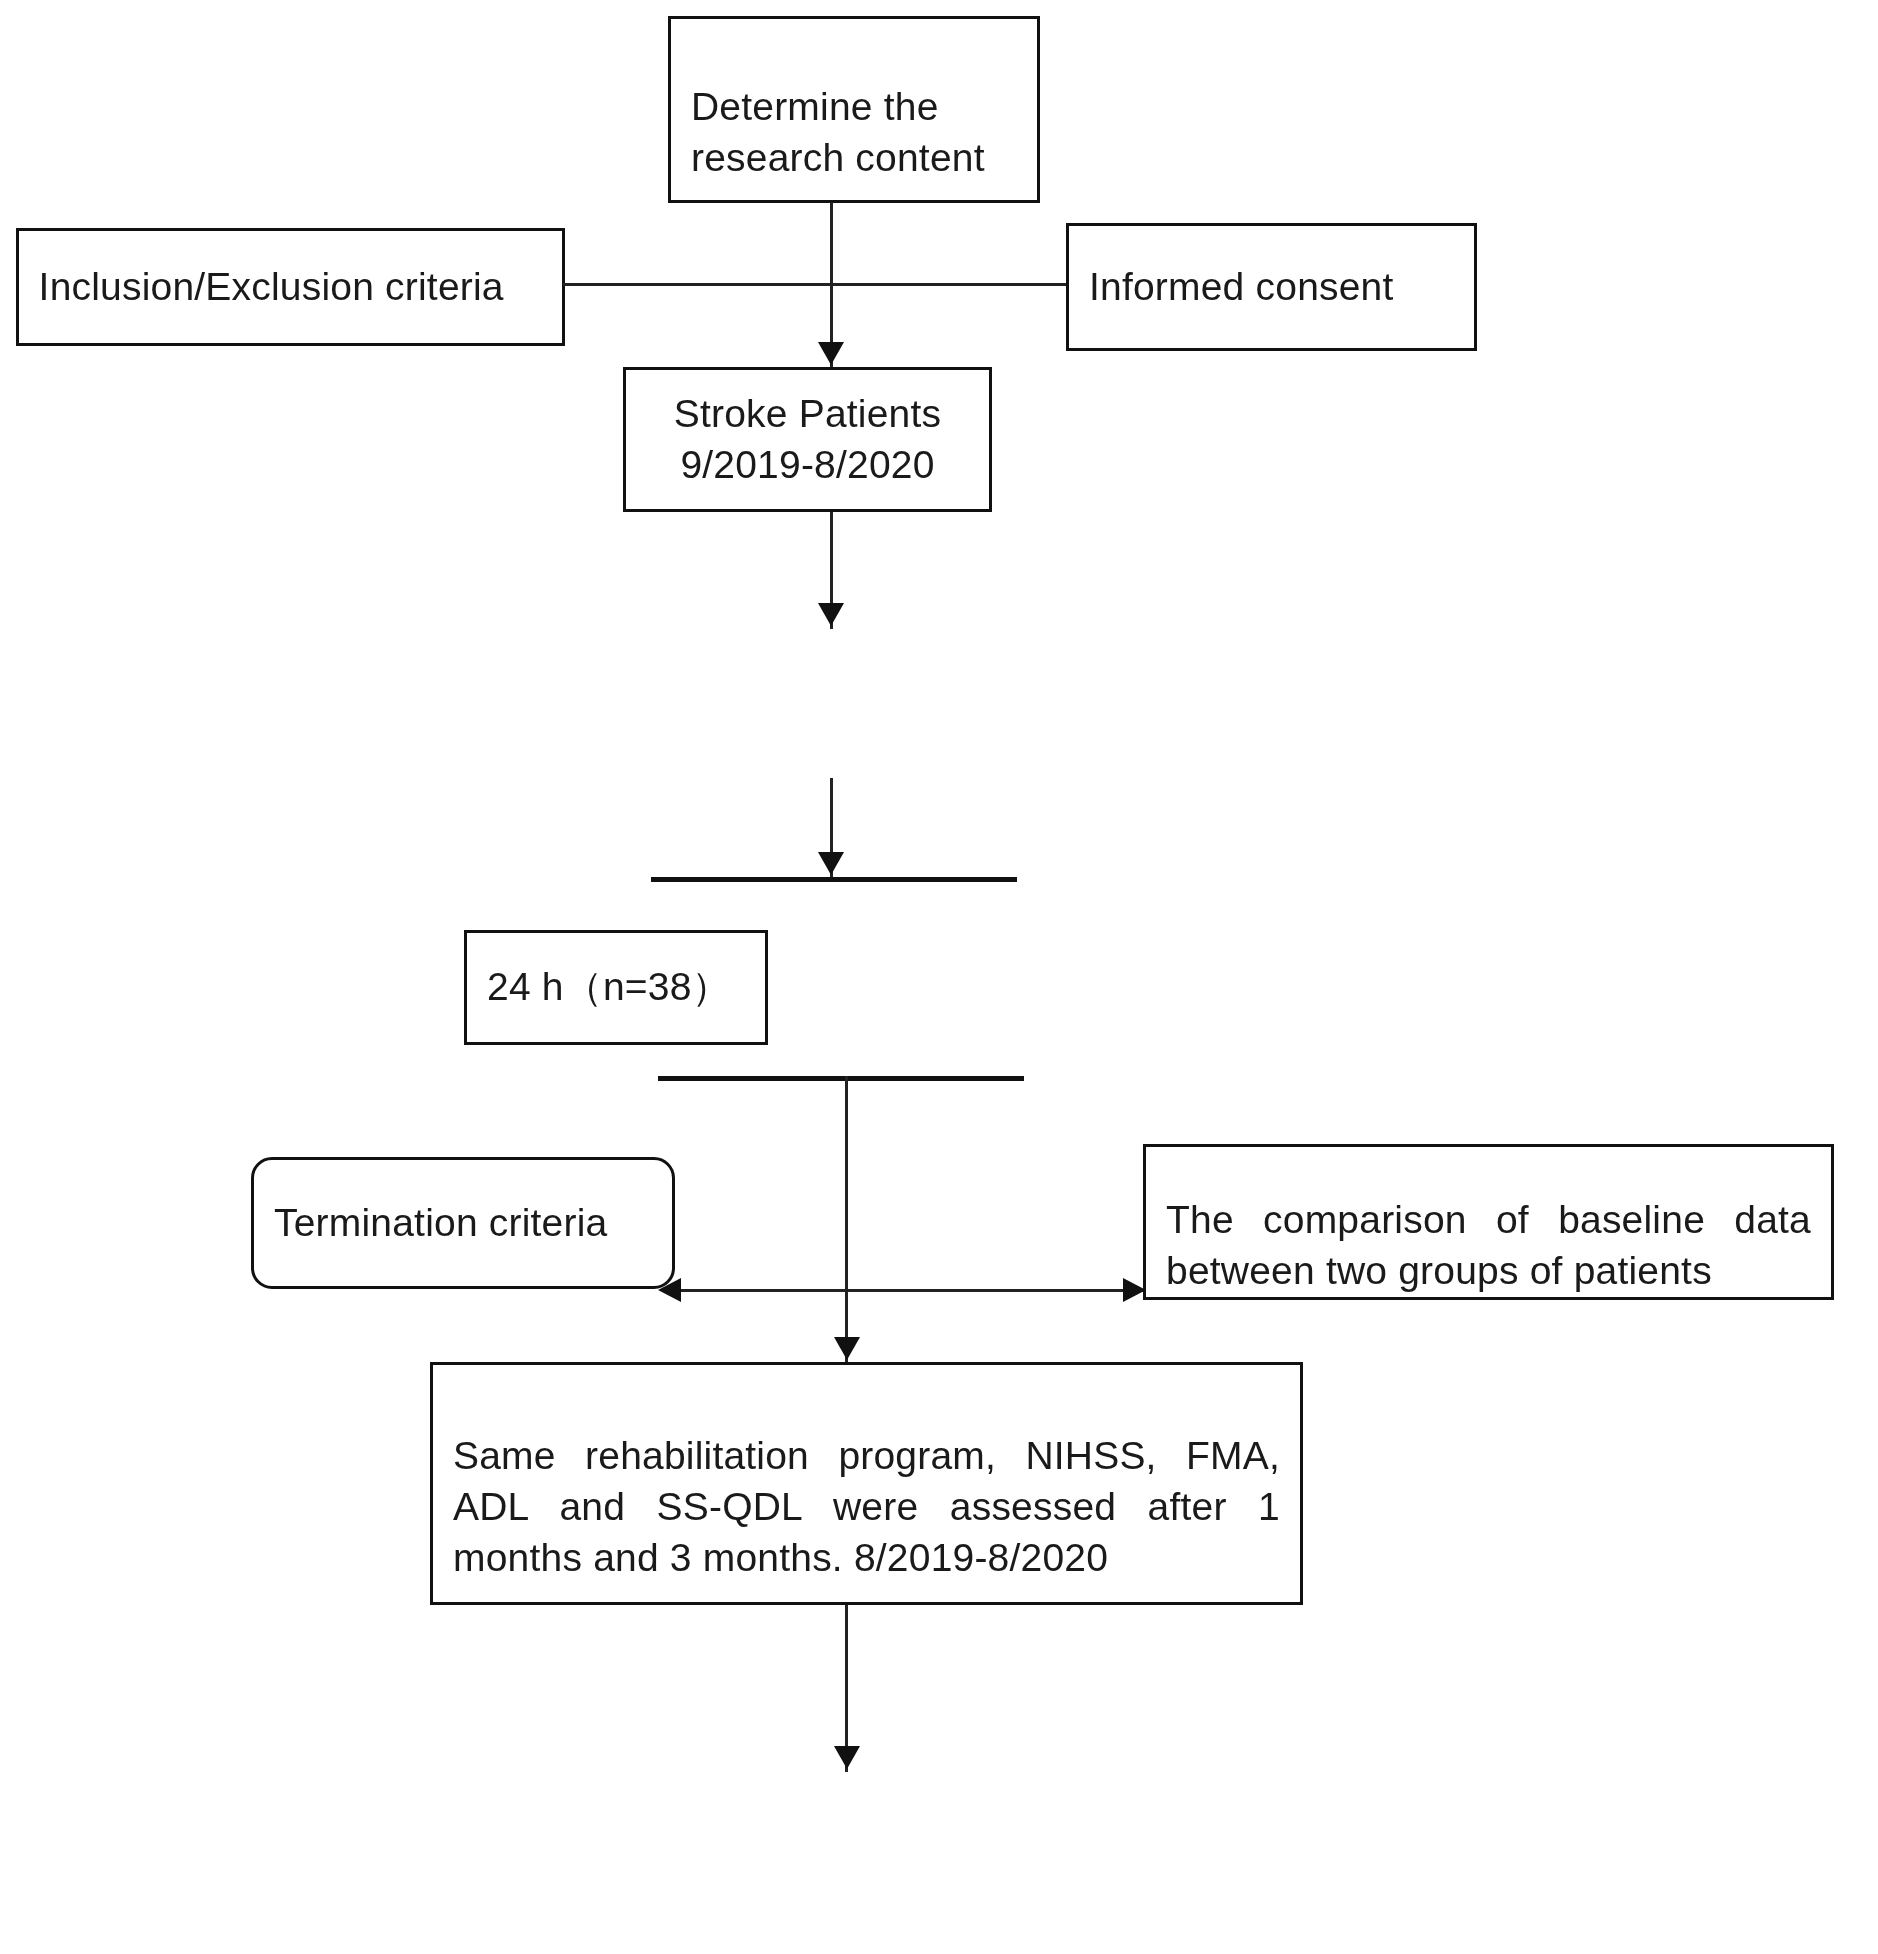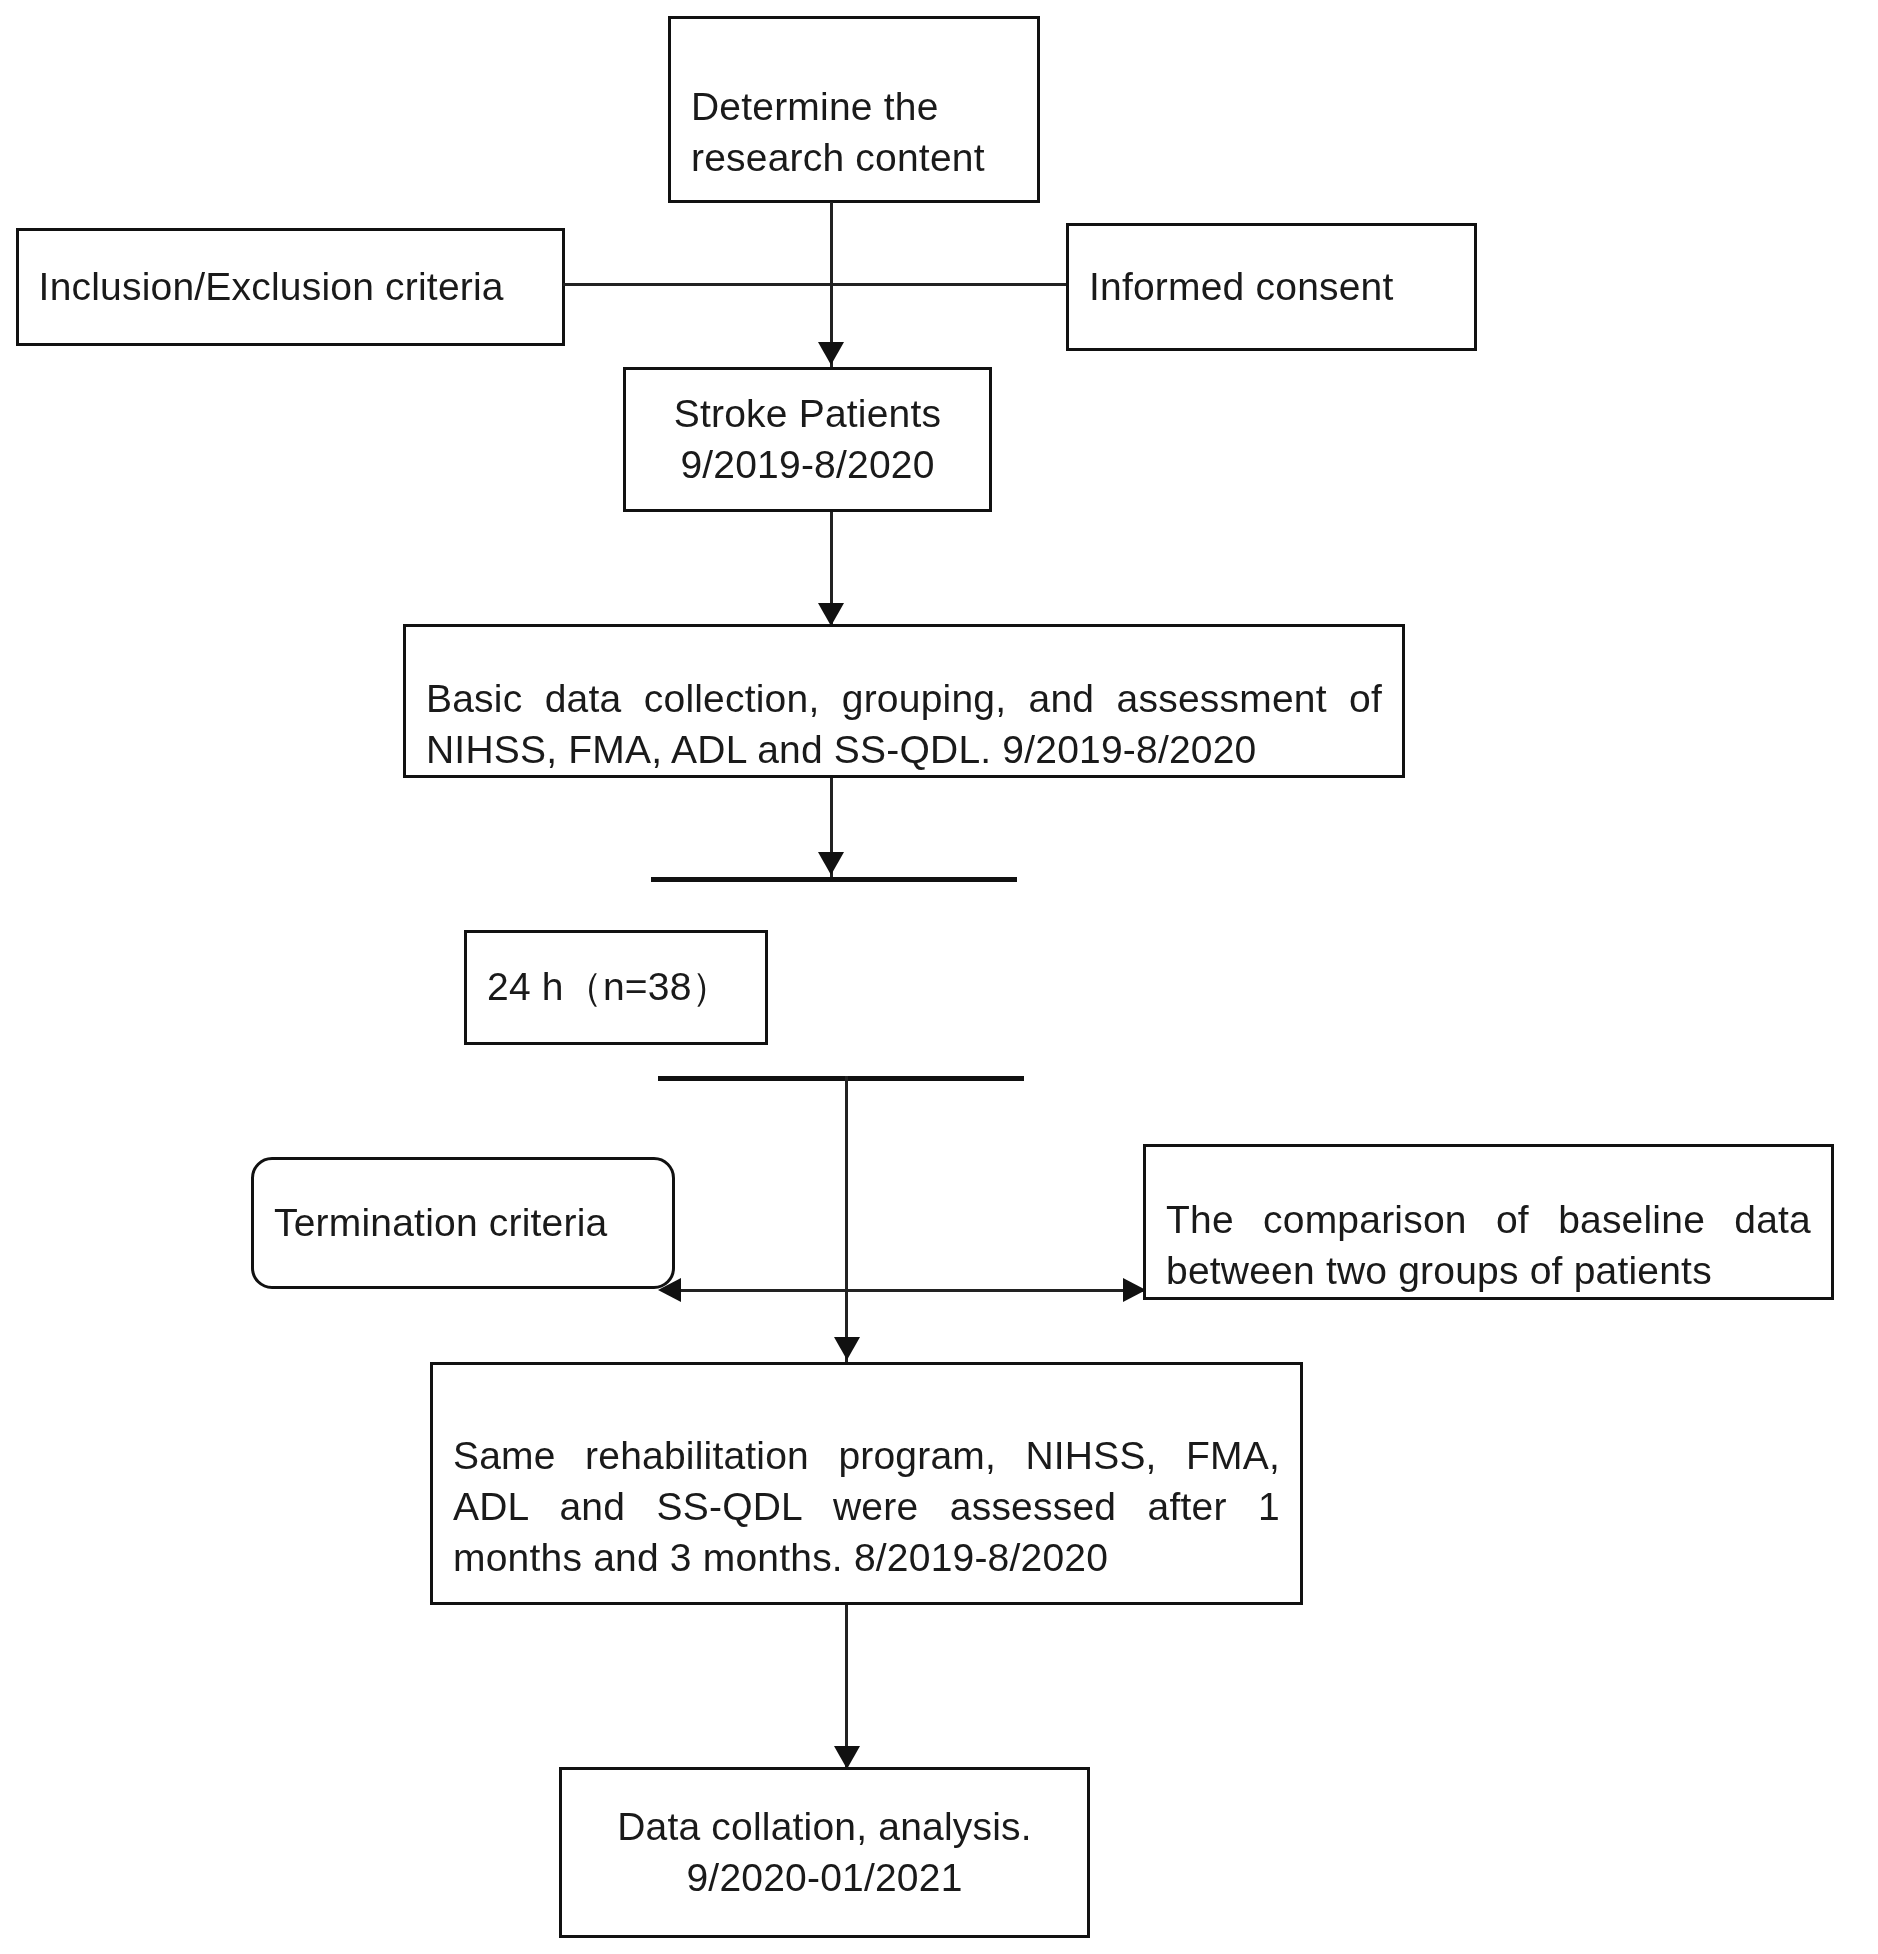--- a/index.html
+++ b/index.html
@@ -101,23 +101,20 @@
   </div>
 
   <div class="box ctr" style="left:623px; top:367px; width:369px; height:145px;">
     <span class="txt">Stroke Patients
 9/2019-8/2020</span>
   </div>
 
   <div class="vline" style="left:830px; top:512px; height:117px;"></div>
   <div class="arrow-down" style="left:818px; top:603px;"></div>
 
-  <div class="box just" style="left:403px; top:624px; width:1002px; height:154px;">
-    <span class="txt">Basic data collection, grouping, and assessment of NIHSS, FMA, ADL and SS-QDL. 9/2019-8/2020</span>
-  </div>
 
   <div class="vline" style="left:830px; top:778px; height:99px;"></div>
   <div class="arrow-down" style="left:818px; top:852px;"></div>
   <div class="hbar" style="left:651px; top:877px; width:366px;"></div>
 
   <div class="box left" style="left:464px; top:930px; width:304px; height:115px;">
     <span class="txt">24 h（n=38）</span>
   </div>
 
 
@@ -138,19 +135,15 @@
     <span class="txt">The  comparison  of  baseline  data between two groups of patients</span>
   </div>
 
   <div class="box just" style="left:430px; top:1362px; width:873px; height:243px;">
     <span class="txt">Same  rehabilitation  program,  NIHSS,  FMA, ADL  and  SS-QDL  were  assessed  after  1 months and 3 months. 8/2019-8/2020</span>
   </div>
 
   <div class="vline" style="left:845px; top:1605px; height:167px;"></div>
   <div class="arrow-down" style="left:834px; top:1746px;"></div>
 
-  <div class="box ctr" style="left:559px; top:1767px; width:531px; height:171px;">
-    <span class="txt">Data  collation,  analysis.
-9/2020-01/2021</span>
-  </div>
 
 </div>
 
 
 </body></html>

